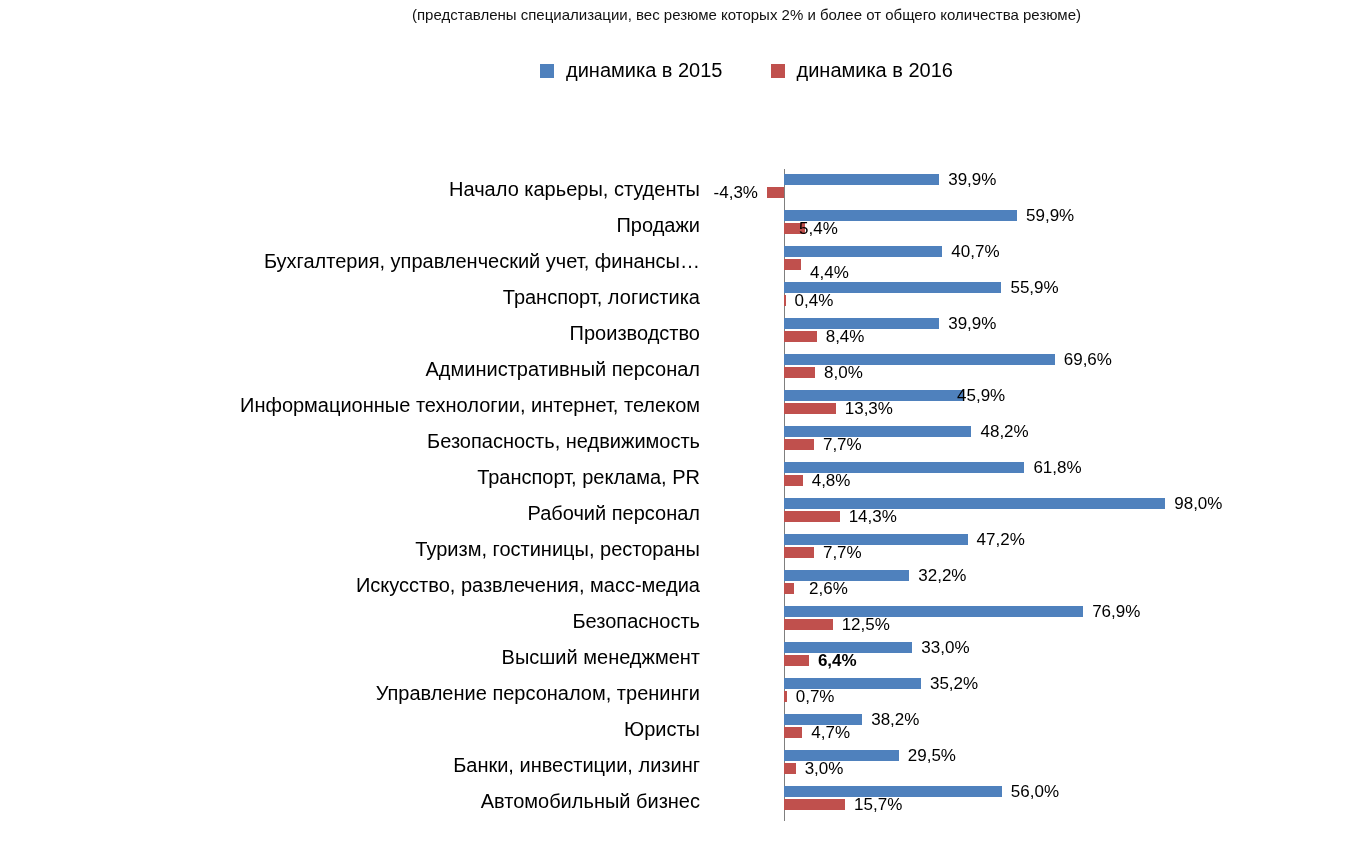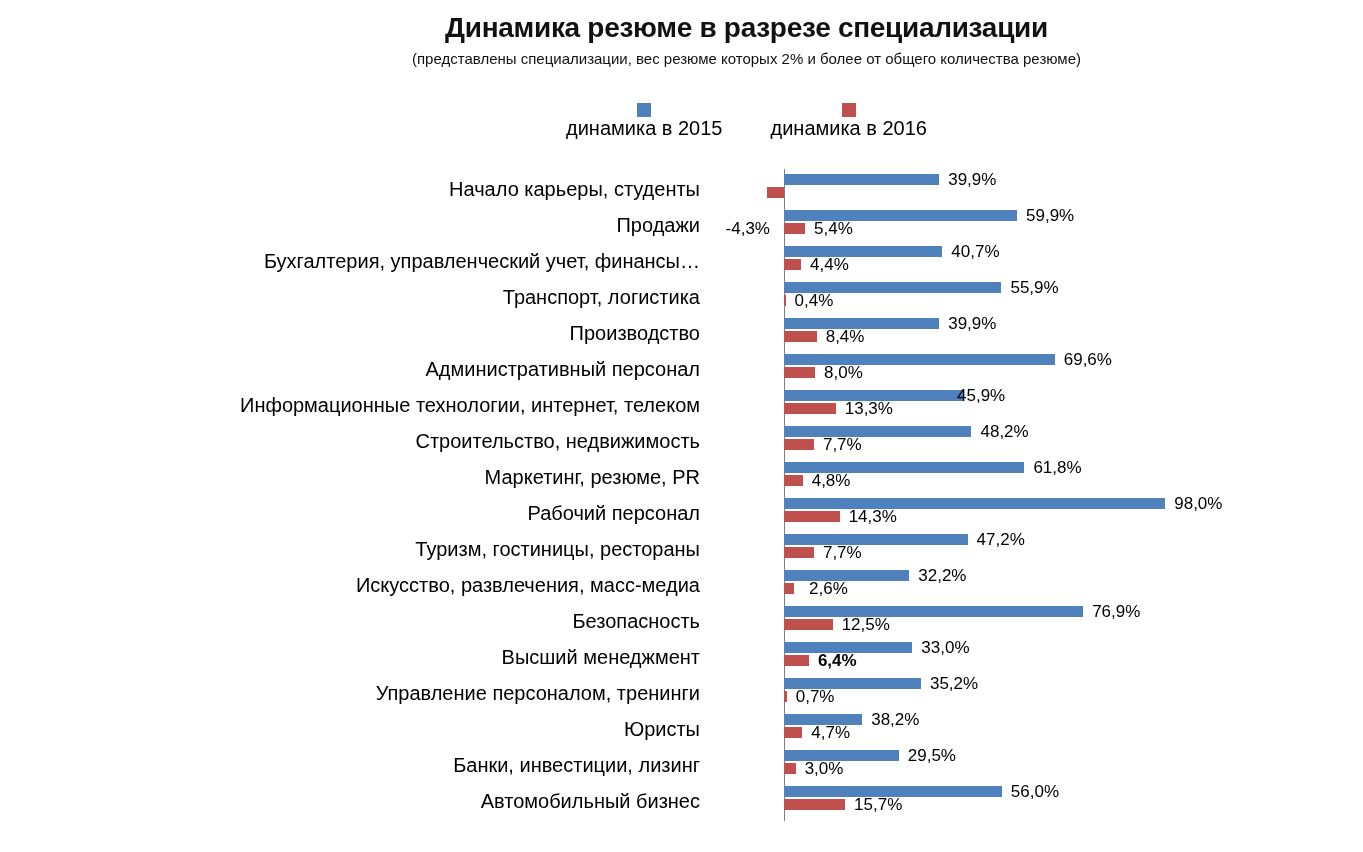--- a/index.html
+++ b/index.html
@@ -19,21 +19,21 @@
     color: #111;
   }
   .subtitle {
     position: relative; margin-top: 6px;
     font-size: 15px; color: #111;
   }
   .legend {
     position: relative; margin-top: 36px;
     display: flex; justify-content: center; align-items: center; gap: 48px;
   }
-  .legend-item { display: flex; align-items: center; gap: 0; font-size: 20px; flex-direction: column; }
+  .legend-item { display: flex; align-items: center; gap: 12px; font-size: 20px; }
   .swatch { width: 14px; height: 14px; display: inline-block; }
 
   .plot { position: absolute; top: 172px; left: 0; right: 0; height: 648px; }
   .axis-line { position: absolute; left: 784px; top: -3px; height: 652px; width: 1px; background: #7f7f7f; }
 
   .row { display: flex; height: 36px; }
   .cat-label {
     flex: none; width: 700px;
     text-align: right; font-size: 20px; line-height: 35px;
     white-space: nowrap; color: #000;
@@ -49,21 +49,20 @@
   .vlabel-2015 { top: 8px; text-align: right; }
   .vlabel-2016 { top: 21px; }
   .vlabel.neg { transform: translate(-100%, -50%); }
 </style>
 </head>
 <body>
 
 <div class="page">
 
   <div class="header">
-    <div class="title">Динамика резюме в разрезе специализации</div>
     <div class="subtitle">(представлены специализации,  вес резюме которых 2% и более от общего количества резюме)</div>
     <div class="legend">
       <div class="legend-item">
         <span class="swatch" style="background: rgb(79, 129, 189);"></span>
         <span>динамика в 2015</span>
       </div>
       <div class="legend-item">
         <span class="swatch" style="background: rgb(192, 80, 77);"></span>
         <span>динамика в 2016</span>
       </div>
@@ -71,39 +70,39 @@
   </div>
 
   <div class="plot">
     <div class="axis-line" style="background: rgb(127, 127, 127);"></div>
   <div class="row">
         <div class="cat-label">Начало карьеры, студенты</div>
         <div class="bars-area">
           <div class="bar bar-2015" style="background: rgb(79, 129, 189); left: 84px; width: 155.211px;"></div>
           <div class="vlabel vlabel-2015" style="left: 248.211px;">39,9%</div>
           <div class="bar bar-2016" style="background: rgb(192, 80, 77); left: 67.273px; width: 16.727px;"></div>
-          <div class="vlabel vlabel-2016 neg" style="left: 70px; margin-top: 36px;">-4,3%</div>
+          <div class="vlabel vlabel-2016 neg" style="left: 58px;">-4,3%</div>
         </div>
       </div>
       <div class="row">
         <div class="cat-label">Продажи</div>
         <div class="bars-area">
           <div class="bar bar-2015" style="background: rgb(79, 129, 189); left: 84px; width: 233.011px;"></div>
           <div class="vlabel vlabel-2015" style="left: 326.011px;">59,9%</div>
           <div class="bar bar-2016" style="background: rgb(192, 80, 77); left: 84px; width: 21.006px;"></div>
-          <div class="vlabel vlabel-2016" style="left: 114px;">5,4%</div>
+          <div class="vlabel vlabel-2016" style="left: 99px;">5,4%</div>
         </div>
       </div>
       <div class="row">
         <div class="cat-label">Бухгалтерия, управленческий учет, финансы…</div>
         <div class="bars-area">
           <div class="bar bar-2015" style="background: rgb(79, 129, 189); left: 84px; width: 158.323px;"></div>
           <div class="vlabel vlabel-2015" style="left: 251.323px;">40,7%</div>
           <div class="bar bar-2016" style="background: rgb(192, 80, 77); left: 84px; width: 17.116px;"></div>
-          <div class="vlabel vlabel-2016" style="left: 110.116px;">4,4%</div>
+          <div class="vlabel vlabel-2016" style="left: 110.116px; margin-top: 8px;">4,4%</div>
         </div>
       </div>
       <div class="row">
         <div class="cat-label">Транспорт, логистика</div>
         <div class="bars-area">
           <div class="bar bar-2015" style="background: rgb(79, 129, 189); left: 84px; width: 217.451px;"></div>
           <div class="vlabel vlabel-2015" style="left: 310.451px;">55,9%</div>
           <div class="bar bar-2016" style="background: rgb(192, 80, 77); left: 84px; width: 1.556px;"></div>
           <div class="vlabel vlabel-2016" style="left: 94.556px;">0,4%</div>
         </div>
@@ -129,30 +128,30 @@
       <div class="row">
         <div class="cat-label">Информационные технологии, интернет, телеком</div>
         <div class="bars-area">
           <div class="bar bar-2015" style="background: rgb(79, 129, 189); left: 84px; width: 178.551px;"></div>
           <div class="vlabel vlabel-2015" style="left: 257px;">45,9%</div>
           <div class="bar bar-2016" style="background: rgb(192, 80, 77); left: 84px; width: 51.737px;"></div>
           <div class="vlabel vlabel-2016" style="left: 144.737px;">13,3%</div>
         </div>
       </div>
       <div class="row">
-        <div class="cat-label">Строительство, недвижимость</div>
+        <div class="cat-label">Безопасность, недвижимость</div>
         <div class="bars-area">
           <div class="bar bar-2015" style="background: rgb(79, 129, 189); left: 84px; width: 187.498px;"></div>
           <div class="vlabel vlabel-2015" style="left: 280.498px;">48,2%</div>
           <div class="bar bar-2016" style="background: rgb(192, 80, 77); left: 84px; width: 29.953px;"></div>
           <div class="vlabel vlabel-2016" style="left: 122.953px;">7,7%</div>
         </div>
       </div>
       <div class="row">
-        <div class="cat-label">Маркетинг, резюме, PR</div>
+        <div class="cat-label">Транспорт, реклама, PR</div>
         <div class="bars-area">
           <div class="bar bar-2015" style="background: rgb(79, 129, 189); left: 84px; width: 240.402px;"></div>
           <div class="vlabel vlabel-2015" style="left: 333.402px;">61,8%</div>
           <div class="bar bar-2016" style="background: rgb(192, 80, 77); left: 84px; width: 18.672px;"></div>
           <div class="vlabel vlabel-2016" style="left: 111.672px;">4,8%</div>
         </div>
       </div>
       <div class="row">
         <div class="cat-label">Рабочий персонал</div>
         <div class="bars-area">

